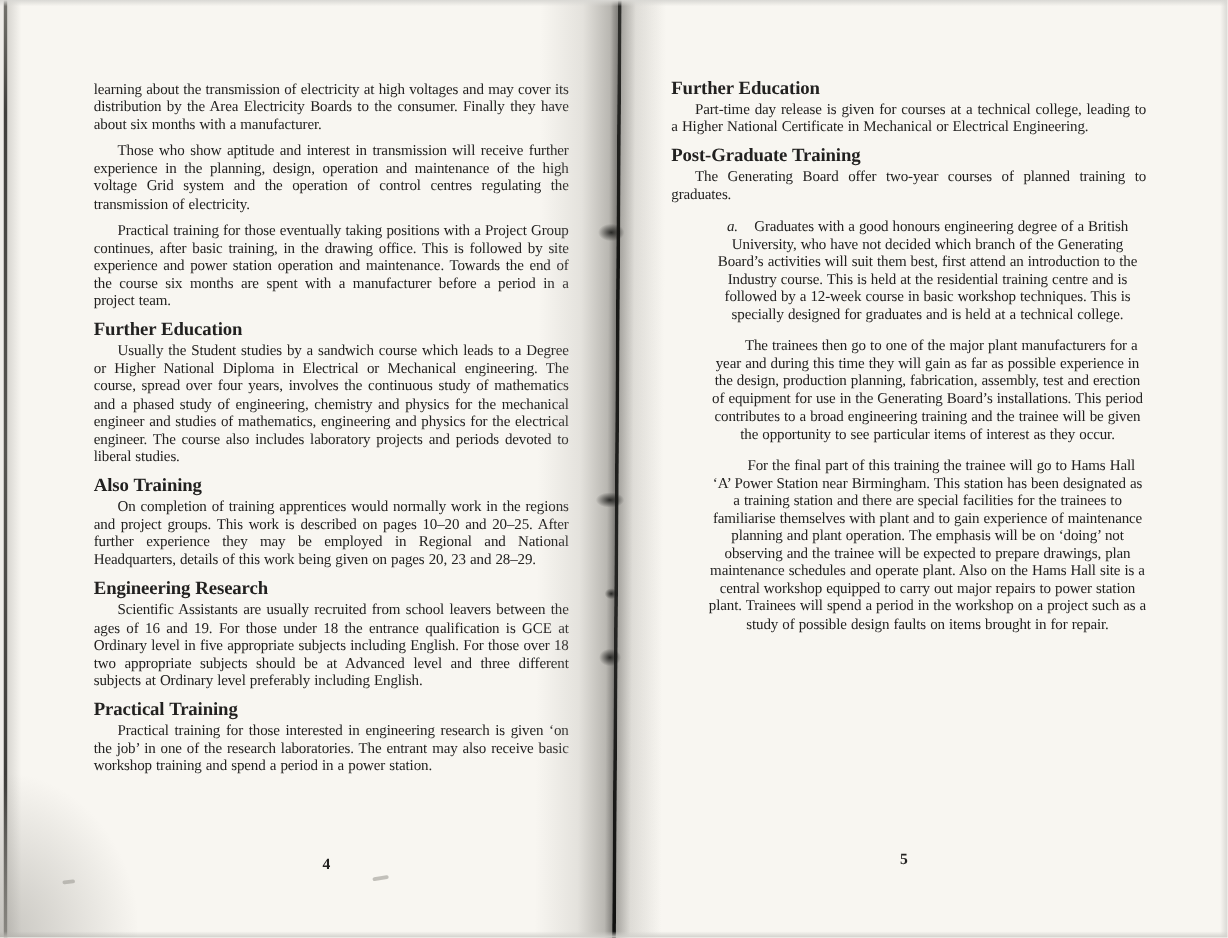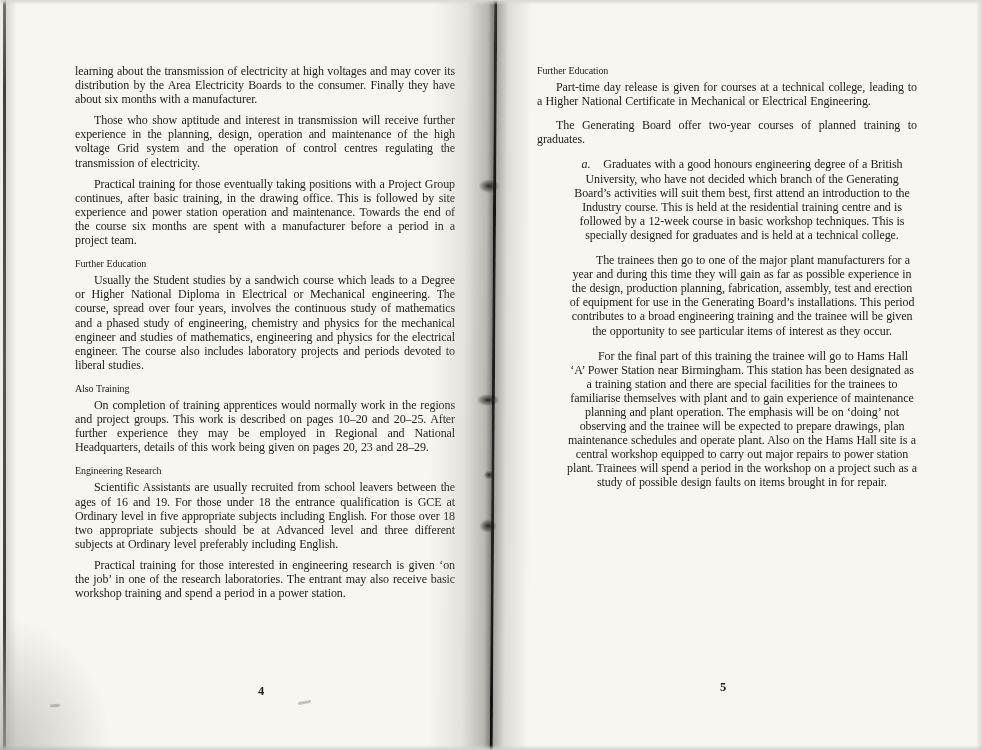--- a/index.html
+++ b/index.html
@@ -12,21 +12,21 @@
   .page-a { left:8px; width:482px; }
   .page-b { left:490px; width:492px;
             background:linear-gradient(90deg, rgba(235,233,228,.8), rgba(248,246,241,0) 40px); }
 
   .content { position:absolute; color:var(--ink); font-size:12px; line-height:14.1px;
              letter-spacing:-0.1px; word-spacing:0.4px; }
   .page-a .content { left:67px; top:64px; width:380px; }
   .page-b .content { left:47px; top:64px; width:380px; }
 
   .content p, .content h3 { margin:0; padding:0; }
-  .heading { font-size:10px; font-weight:normal; margin-top:10px !important; margin-bottom:2px !important; }
+  .heading { font-size:15px; font-weight:bold; margin-top:10px !important; margin-bottom:2px !important; }
   .para { text-align:justify; text-indent:19px; }
   .para.no-indent { text-indent:0; }
   .page-a .para { margin-top:7px; }
   .page-b .para { margin-top:10px; }
   .content > :first-child { margin-top:0 !important; }
   .heading + .para { margin-top:0 !important; }
 
   .list-para { margin-top:11px !important; margin-left:30px !important; width:350px; text-align:center; }
   .list-para.cont { text-indent:22px; }
   .marker { font-style:italic; padding-right:13px; }
@@ -78,29 +78,31 @@
     <div class="content" id="left-content">
         <p class="para no-indent">learning about the transmission of electricity at high voltages and may cover its distribution by the Area Electricity Boards to the consumer. Finally they have about six months with a manufacturer.</p>
         <p class="para">Those who show aptitude and interest in transmission will receive further experience in the planning, design, operation and maintenance of the high voltage Grid system and the operation of control centres regulating the transmission of electricity.</p>
         <p class="para">Practical training for those eventually taking positions with a Project Group continues, after basic training, in the drawing office. This is followed by site experience and power station operation and maintenance. Towards the end of the course six months are spent with a manufacturer before a period in a project team.</p>
         <h3 class="heading">Further Education</h3>
         <p class="para">Usually the Student studies by a sandwich course which leads to a Degree or Higher National Diploma in Electrical or Mechanical engineering. The course, spread over four years, involves the continuous study of mathematics and a phased study of engineering, chemistry and physics for the mechanical engineer and studies of mathematics, engineering and physics for the electrical engineer. The course also includes laboratory projects and periods devoted to liberal studies.</p>
         <h3 class="heading">Also Training</h3>
         <p class="para">On completion of training apprentices would normally work in the regions and project groups. This work is described on pages 10–20 and 20–25. After further experience they may be employed in Regional and National Headquarters, details of this work being given on pages 20, 23 and 28–29.</p>
         <h3 class="heading">Engineering Research</h3>
         <p class="para">Scientific Assistants are usually recruited from school leavers between the ages of 16 and 19. For those under 18 the entrance qualification is GCE at Ordinary level in five appropriate subjects including English. For those over 18 two appropriate subjects should be at Advanced level and three different subjects at Ordinary level preferably including English.</p>
+        <h3 class="heading">Practical Training</h3>
         <p class="para">Practical training for those interested in engineering research is given ‘on the job’ in one of the research laboratories. The entrant may also receive basic workshop training and spend a period in a power station.</p>
       </div>
     <div class="page-num">4</div>
   </div>
 
   <div class="page page-b">
     <div class="content" id="right-content">
         <h3 class="heading">Further Education</h3>
         <p class="para">Part-time day release is given for courses at a technical college, leading to a Higher National Certificate in Mechanical or Electrical Engineering.</p>
+        <h3 class="heading">Post-Graduate Training</h3>
         <p class="para">The Generating Board offer two-year courses of planned training to graduates.</p>
         <p class="list-para"><span class="marker">a.</span>Graduates with a good honours engineering degree of a British University, who have not decided which branch of the Generating Board’s activities will suit them best, first attend an introduction to the Industry course. This is held at the residential training centre and is followed by a 12-week course in basic workshop techniques. This is specially designed for graduates and is held at a technical college.</p>
         <p class="list-para cont">The trainees then go to one of the major plant manufacturers for a year and during this time they will gain as far as possible experience in the design, production planning, fabrication, assembly, test and erection of equipment for use in the Generating Board’s installations. This period contributes to a broad engineering training and the trainee will be given the opportunity to see particular items of interest as they occur.</p>
         <p class="list-para cont">For the final part of this training the trainee will go to Hams Hall ‘A’ Power Station near Birmingham. This station has been designated as a training station and there are special facilities for the trainees to familiarise themselves with plant and to gain experience of maintenance planning and plant operation. The emphasis will be on ‘doing’ not observing and the trainee will be expected to prepare drawings, plan maintenance schedules and operate plant. Also on the Hams Hall site is a central workshop equipped to carry out major repairs to power station plant. Trainees will spend a period in the workshop on a project such as a study of possible design faults on items brought in for repair.</p>
       </div>
     <div class="page-num">5</div>
   </div>
 
   <div class="gutter">
     <div class="gutter-shadow-left"></div>

